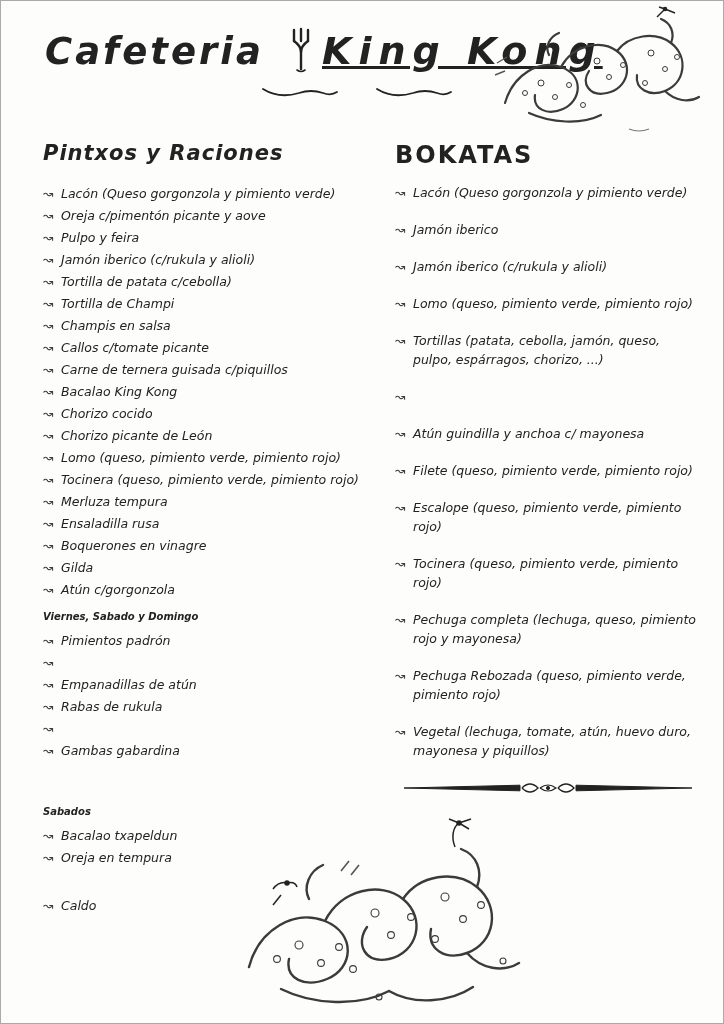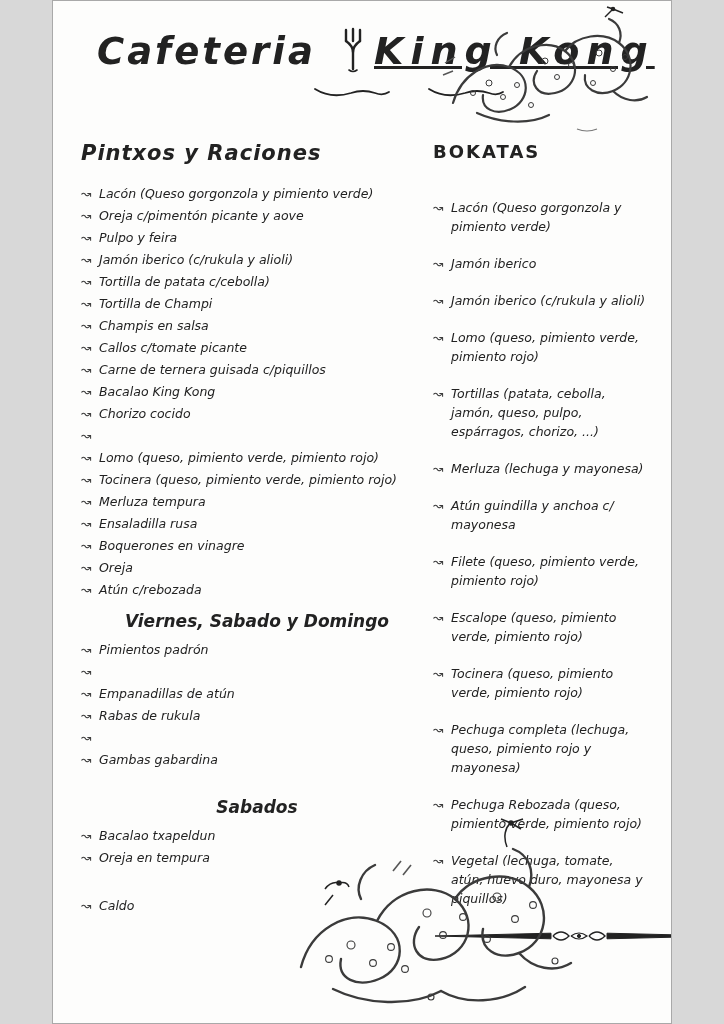--- a/index.html
+++ b/index.html
@@ -1,53 +1,53 @@
 <!DOCTYPE html>
 <html><head>
 <meta charset="utf-8">
 <style>
   * { box-sizing: border-box; }
   html, body { margin: 0; padding: 0; background: #d8d8d8; }
   .page {
-    width: 620px; height: 1024px; margin: 0 auto; position: relative;
+    width: 724px; height: 1024px; margin: 0 auto; position: relative;
     background: #fdfdfc; color: #222; overflow: hidden;
     border: 1px solid #a9a9a9;
     font-family: "DejaVu Sans", sans-serif;
   }
   
   .masthead { position: relative; height: 112px; padding: 26px 0 0 44px; }
   .logo { display: flex; align-items: flex-end; gap: 24px; }
   .brand {
     font-size: 37px; font-weight: 700; font-style: italic;
     letter-spacing: 3px; white-space: nowrap;
   }
   .kingkong { display: flex; align-items: flex-end; gap: 8px; position: relative; }
   .fork-wrap { width: 26px; height: 46px; }
   .name {
     font-size: 38px; font-weight: 700; font-style: italic;
     letter-spacing: 7px; white-space: nowrap; text-decoration: underline;
   }
   .swash { position: absolute; left: 258px; top: 82px; width: 210px; height: 16px; }
   .octopus-top { position: absolute; right: 16px; top: 4px; width: 218px; height: 130px; }
   
-  .columns { display: flex; align-items: flex-start; padding: 0 22px 0 28px; }
+  .columns { display: flex; align-items: flex-start; padding: 0 22px 0 42px; }
   .col-left { width: 352px; flex: 0 0 352px; }
   .col-right { flex: 1; min-width: 0; }
   h2.section {
     font-size: 21px; font-weight: 700; font-style: italic;
     letter-spacing: 1px; margin: 28px 0 18px;
   }
-  .col-right h2.section { font-style: normal; letter-spacing: 2px; font-size: 18px; margin-bottom: 36px; }
+  .col-right h2.section { font-style: normal; letter-spacing: 2px; font-size: 24px; margin-bottom: 14px; }
   ul.menu { list-style: none; margin: 0; padding: 0; font-style: italic; }
   ul.menu li { display: flex; align-items: flex-start; }
   .bullet { flex: 0 0 18px; width: 18px; color: #3a3a3a; font-style: normal; }
   .col-left ul.menu li { font-size: 12.5px; line-height: 22px; }
   .col-right ul.menu li { font-size: 12.5px; line-height: 19px; margin-bottom: 18px; }
-  h3.sub { font-size: 17px; font-weight: 700; font-style: italic; margin: 10px 0 8px; text-align: center; }
-  h3.sub.big-gap { margin-top: 26px; }
+  h3.sub { font-size: 10px; font-weight: 700; font-style: italic; margin: 10px 0 8px; }
+  h3.sub.big-gap { margin-top: 44px; }
   ul.menu.caldo-group { margin-top: 26px; }
   .divider { width: 292px; height: 20px; margin: 8px auto 0; display: block; }
   .octopus-bottom { position: absolute; left: 228px; top: 816px; width: 312px; height: 202px; }
   .itext { min-width: 0; }
 </style>
 </head>
 <body>
 
 <div class="page">
 
@@ -162,20 +162,21 @@
         <li>
             <span class="bullet">↝</span>
             <span class="itext">Bacalao King Kong</span>
           </li>
         <li>
             <span class="bullet">↝</span>
             <span class="itext">Chorizo cocido</span>
           </li>
         <li>
             <span class="bullet">↝</span>
+            <span class="itext">Chorizo picante de León</span>
           </li>
         <li>
             <span class="bullet">↝</span>
             <span class="itext">Lomo (queso, pimiento verde, pimiento rojo)</span>
           </li>
         <li>
             <span class="bullet">↝</span>
             <span class="itext">Tocinera (queso, pimiento verde, pimiento rojo)</span>
           </li>
         <li>
@@ -185,25 +186,25 @@
         <li>
             <span class="bullet">↝</span>
             <span class="itext">Ensaladilla rusa</span>
           </li>
         <li>
             <span class="bullet">↝</span>
             <span class="itext">Boquerones en vinagre</span>
           </li>
         <li>
             <span class="bullet">↝</span>
-            <span class="itext">Oreja</span>
-          </li>
-        <li>
-            <span class="bullet">↝</span>
-            <span class="itext">Atún c/rebozada</span>
+            <span class="itext">Gilda</span>
+          </li>
+        <li>
+            <span class="bullet">↝</span>
+            <span class="itext">Atún c/gorgonzola</span>
           </li>
       </ul>
 
       <h3 class="sub">Viernes, Sabado y Domingo</h3>
       <ul class="menu">
         <li>
             <span class="bullet">↝</span>
             <span class="itext">Pimientos padrón</span>
           </li>
         <li>
@@ -264,21 +265,20 @@
         <li>
             <span class="bullet">↝</span>
             <span class="itext">Lomo (queso, pimiento verde, pimiento rojo)</span>
           </li>
         <li>
             <span class="bullet">↝</span>
             <span class="itext">Tortillas (patata, cebolla, jamón, queso, pulpo, espárragos, chorizo, ...)</span>
           </li>
         <li>
             <span class="bullet">↝</span>
-            <span class="itext">Merluza (lechuga y mayonesa)</span>
           </li>
         <li>
             <span class="bullet">↝</span>
             <span class="itext">Atún guindilla y anchoa c/ mayonesa</span>
           </li>
         <li>
             <span class="bullet">↝</span>
             <span class="itext">Filete (queso, pimiento verde, pimiento rojo)</span>
           </li>
         <li>

